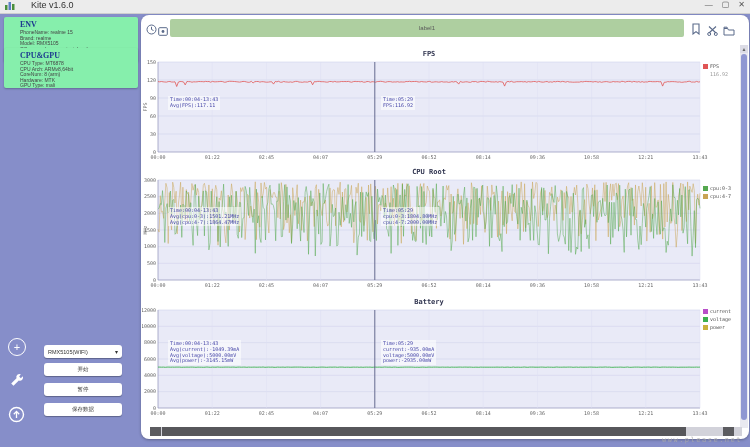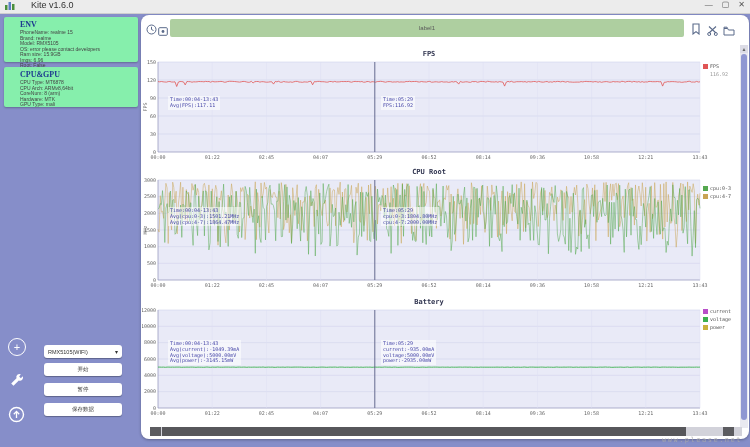--- a/index.html
+++ b/index.html
@@ -81,21 +81,21 @@
       <div>PhoneName: realme 15</div>
       <div>Brand: realme</div>
       <div>Model: RMX5105</div>
       <div>OS: error please contact developers</div>
       <div>Ram size: 15.9GB</div>
       <div>Imgs: 6.96</div>
       <div>Root: False</div>
       <div>Resolution: 1080x2392 60fps</div>
     </div>
 </div>
-<div class="card" style="left:4px;top:67px;width:134px;height:40px">
+<div class="card" style="left:4px;top:48px;width:134px;height:40px">
   <div class="card-title">CPU&amp;GPU</div>
   <div class="info-lines">
       <div>CPU Type: MT6878</div>
       <div>CPU Arch: ARMv8,64bit</div>
       <div>CoreNum: 8 (arm)</div>
       <div>Hardware: MTK</div>
       <div>GPU Type: mali</div>
     </div>
 </div>
 

